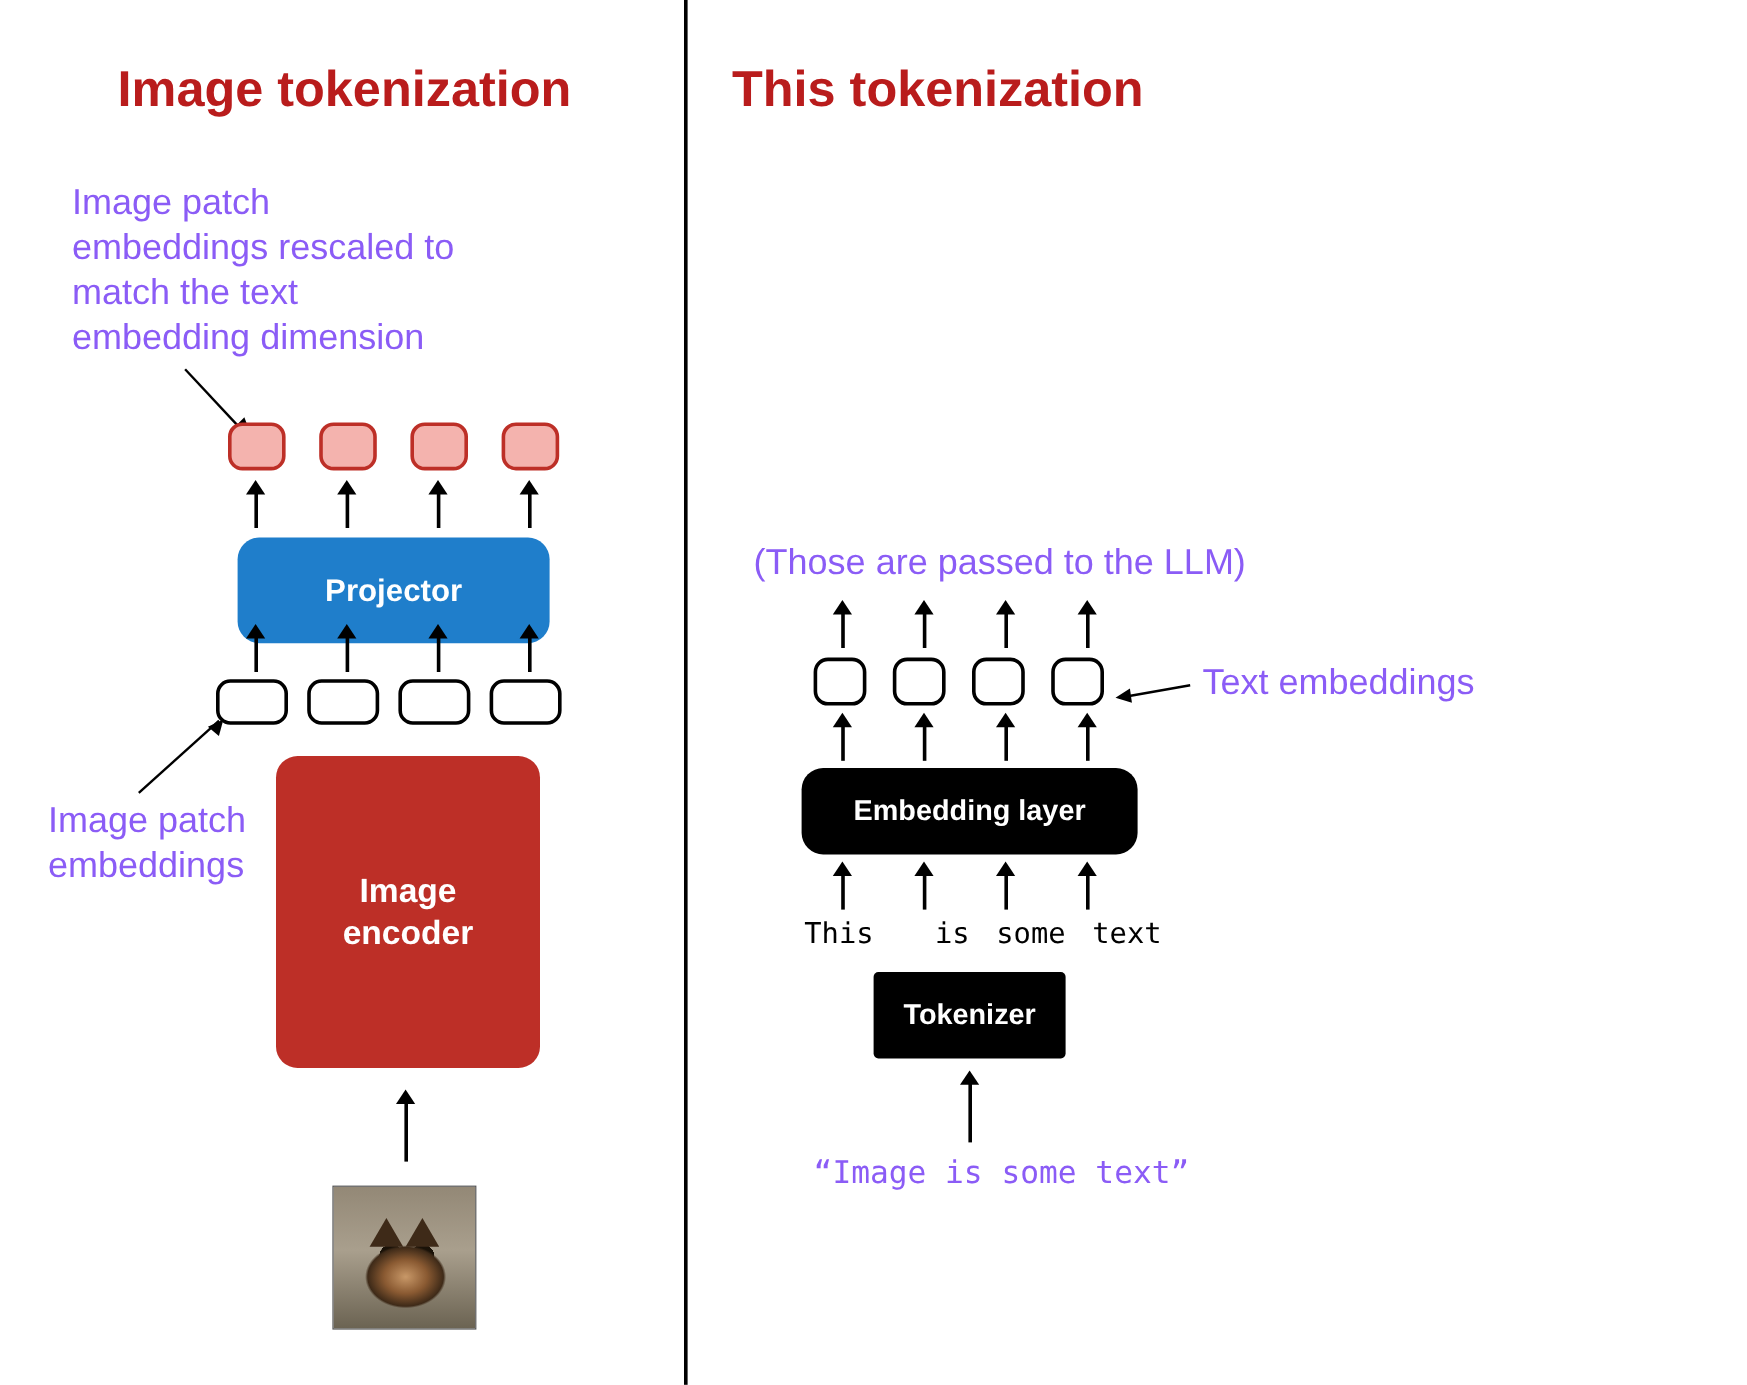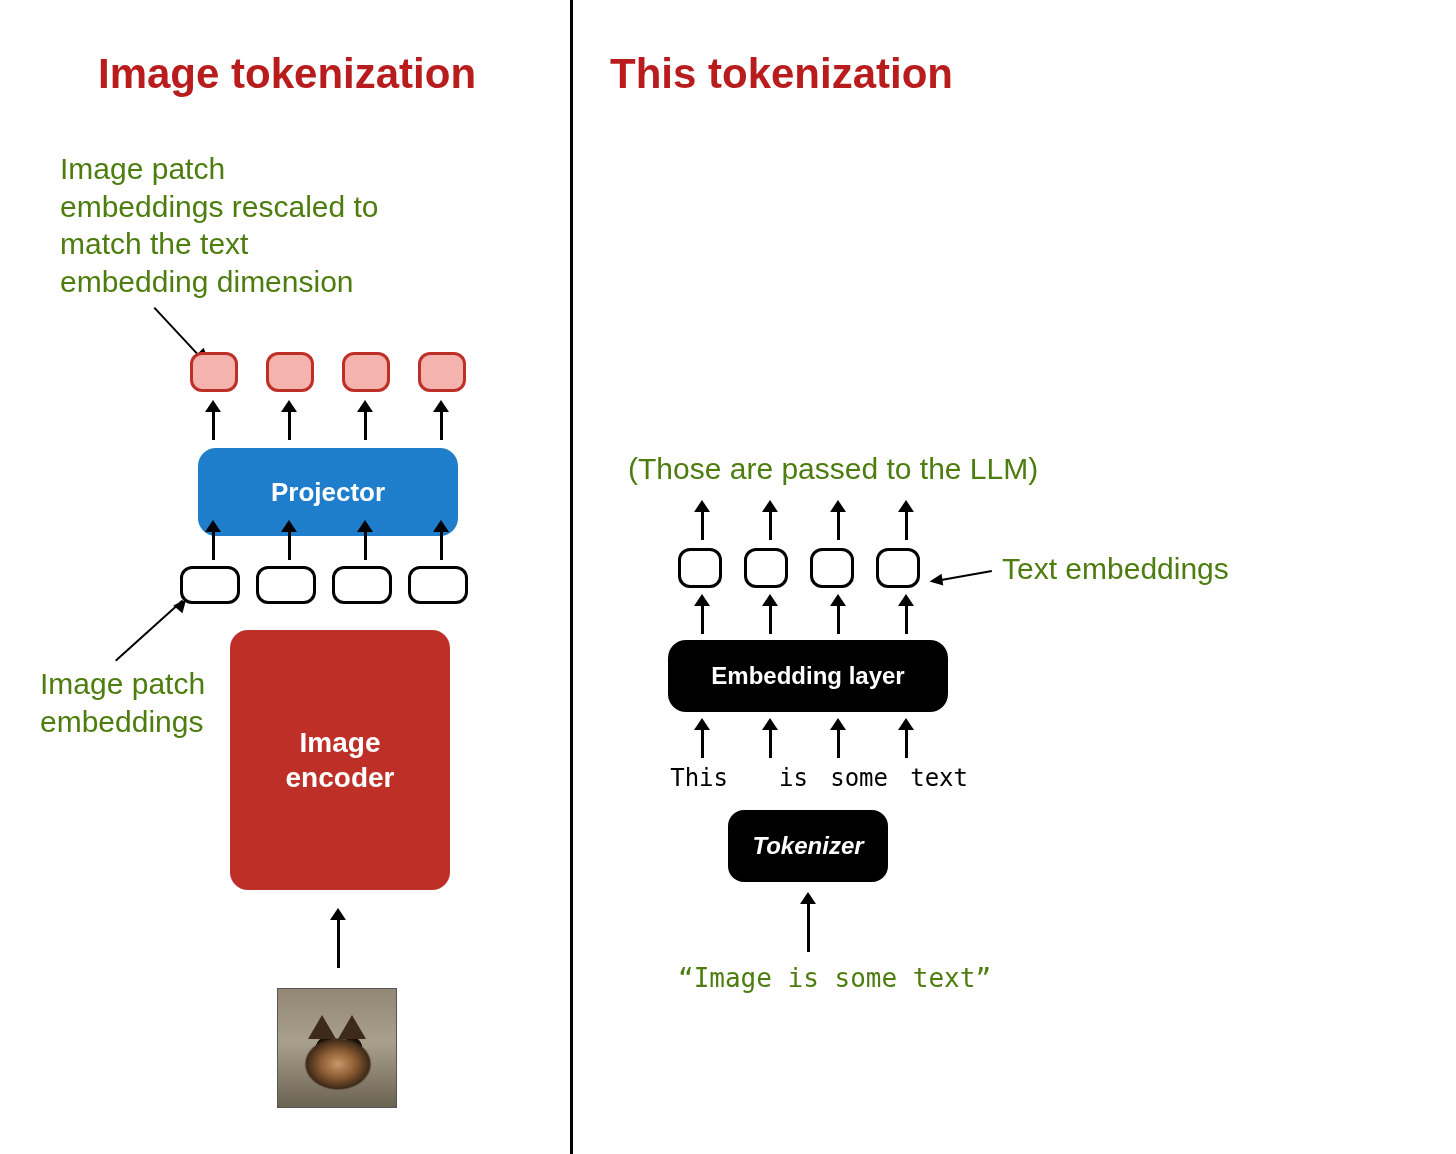--- a/index.html
+++ b/index.html
@@ -21,21 +21,21 @@
     }
     .heading {
       position: absolute;
       font-size: 42px;
       font-weight: 700;
       color: #b91c1c;
     }
     .annotation {
       position: absolute;
       font-size: 30px;
-      color: #4d7c0f;
+      color: #8b5cf6;
       line-height: 1.25;
     }
     .mono { font-family: ui-monospace, "SF Mono", Menlo, Consolas, monospace; }
     .box {
       position: absolute;
       border-radius: 18px;
       display: flex;
       align-items: center;
       justify-content: center;
       color: #fff;
@@ -59,22 +59,21 @@
       background: #000;
       width: 280px;
       height: 72px;
       font-size: 24px;
     }
     .tokenizer {
       background: #000;
       width: 160px;
       height: 72px;
       font-size: 24px;
-      border-radius: 16px;
-      font-style: italic;
+      border-radius: 4px;
     }
     .token-row {
       position: absolute;
       display: flex;
       gap: 28px;
     }
     .token {
       width: 48px;
       height: 40px;
       border: 3px solid #000;

